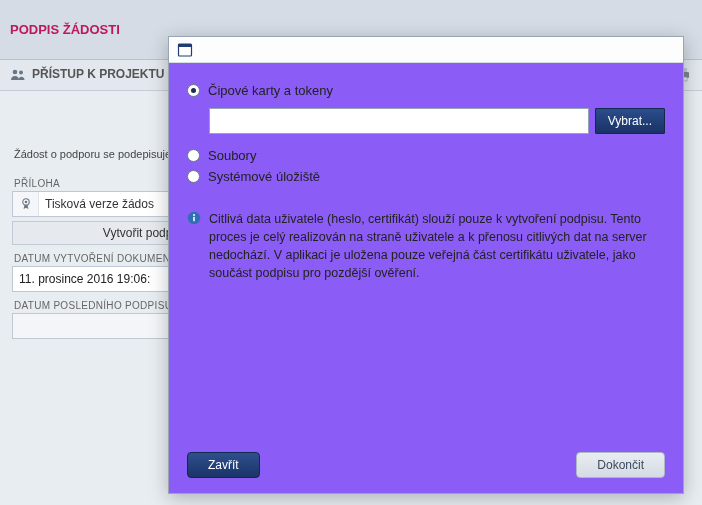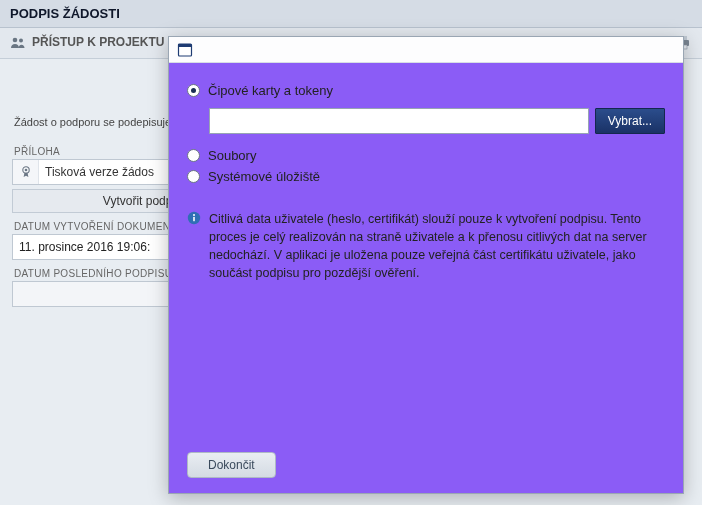--- a/index.html
+++ b/index.html
@@ -11,23 +11,23 @@
       height: 505px;
       overflow: hidden;
       position: relative;
       color: #333;
     }
 
     
     .page-header {
       background: #d5dce5;
       border-bottom: 1px solid #b8c2ce;
-      padding: 6px 10px;
+      padding: 22px 10px;
       font-weight: bold;
-      color: #0f172a;
+      color: #be185d;
       font-size: 13px;
     }
     .toolbar {
       background: #e3e8ee;
       border-bottom: 1px solid #c5ced8;
       padding: 6px 10px;
       display: flex;
       align-items: center;
       justify-content: space-between;
     }
@@ -298,15 +298,16 @@
         <circle cx="7" cy="7" r="6.2" fill="#2f6fb5"></circle>
         <rect x="6.2" y="5.8" width="1.6" height="4.6" rx="0.8" fill="#fff"></rect>
         <circle cx="7" cy="4" r="1" fill="#fff"></circle>
       </svg>
       <div class="info-text">Citlivá data uživatele (heslo, certifikát) slouží pouze k vytvoření podpisu. Tento proces je celý realizován na straně uživatele a k přenosu citlivých dat na server nedochází. V aplikaci je uložena pouze veřejná část certifikátu uživatele, jako součást podpisu pro pozdější ověření.</div>
     </div>
 
   </div>
 
   <div class="modal-footer">
+    <div class="footer-btn btn-close">Zavřít</div>
     <div class="footer-btn btn-finish">Dokončit</div>
   </div>
 </div>
 
 </body></html>

